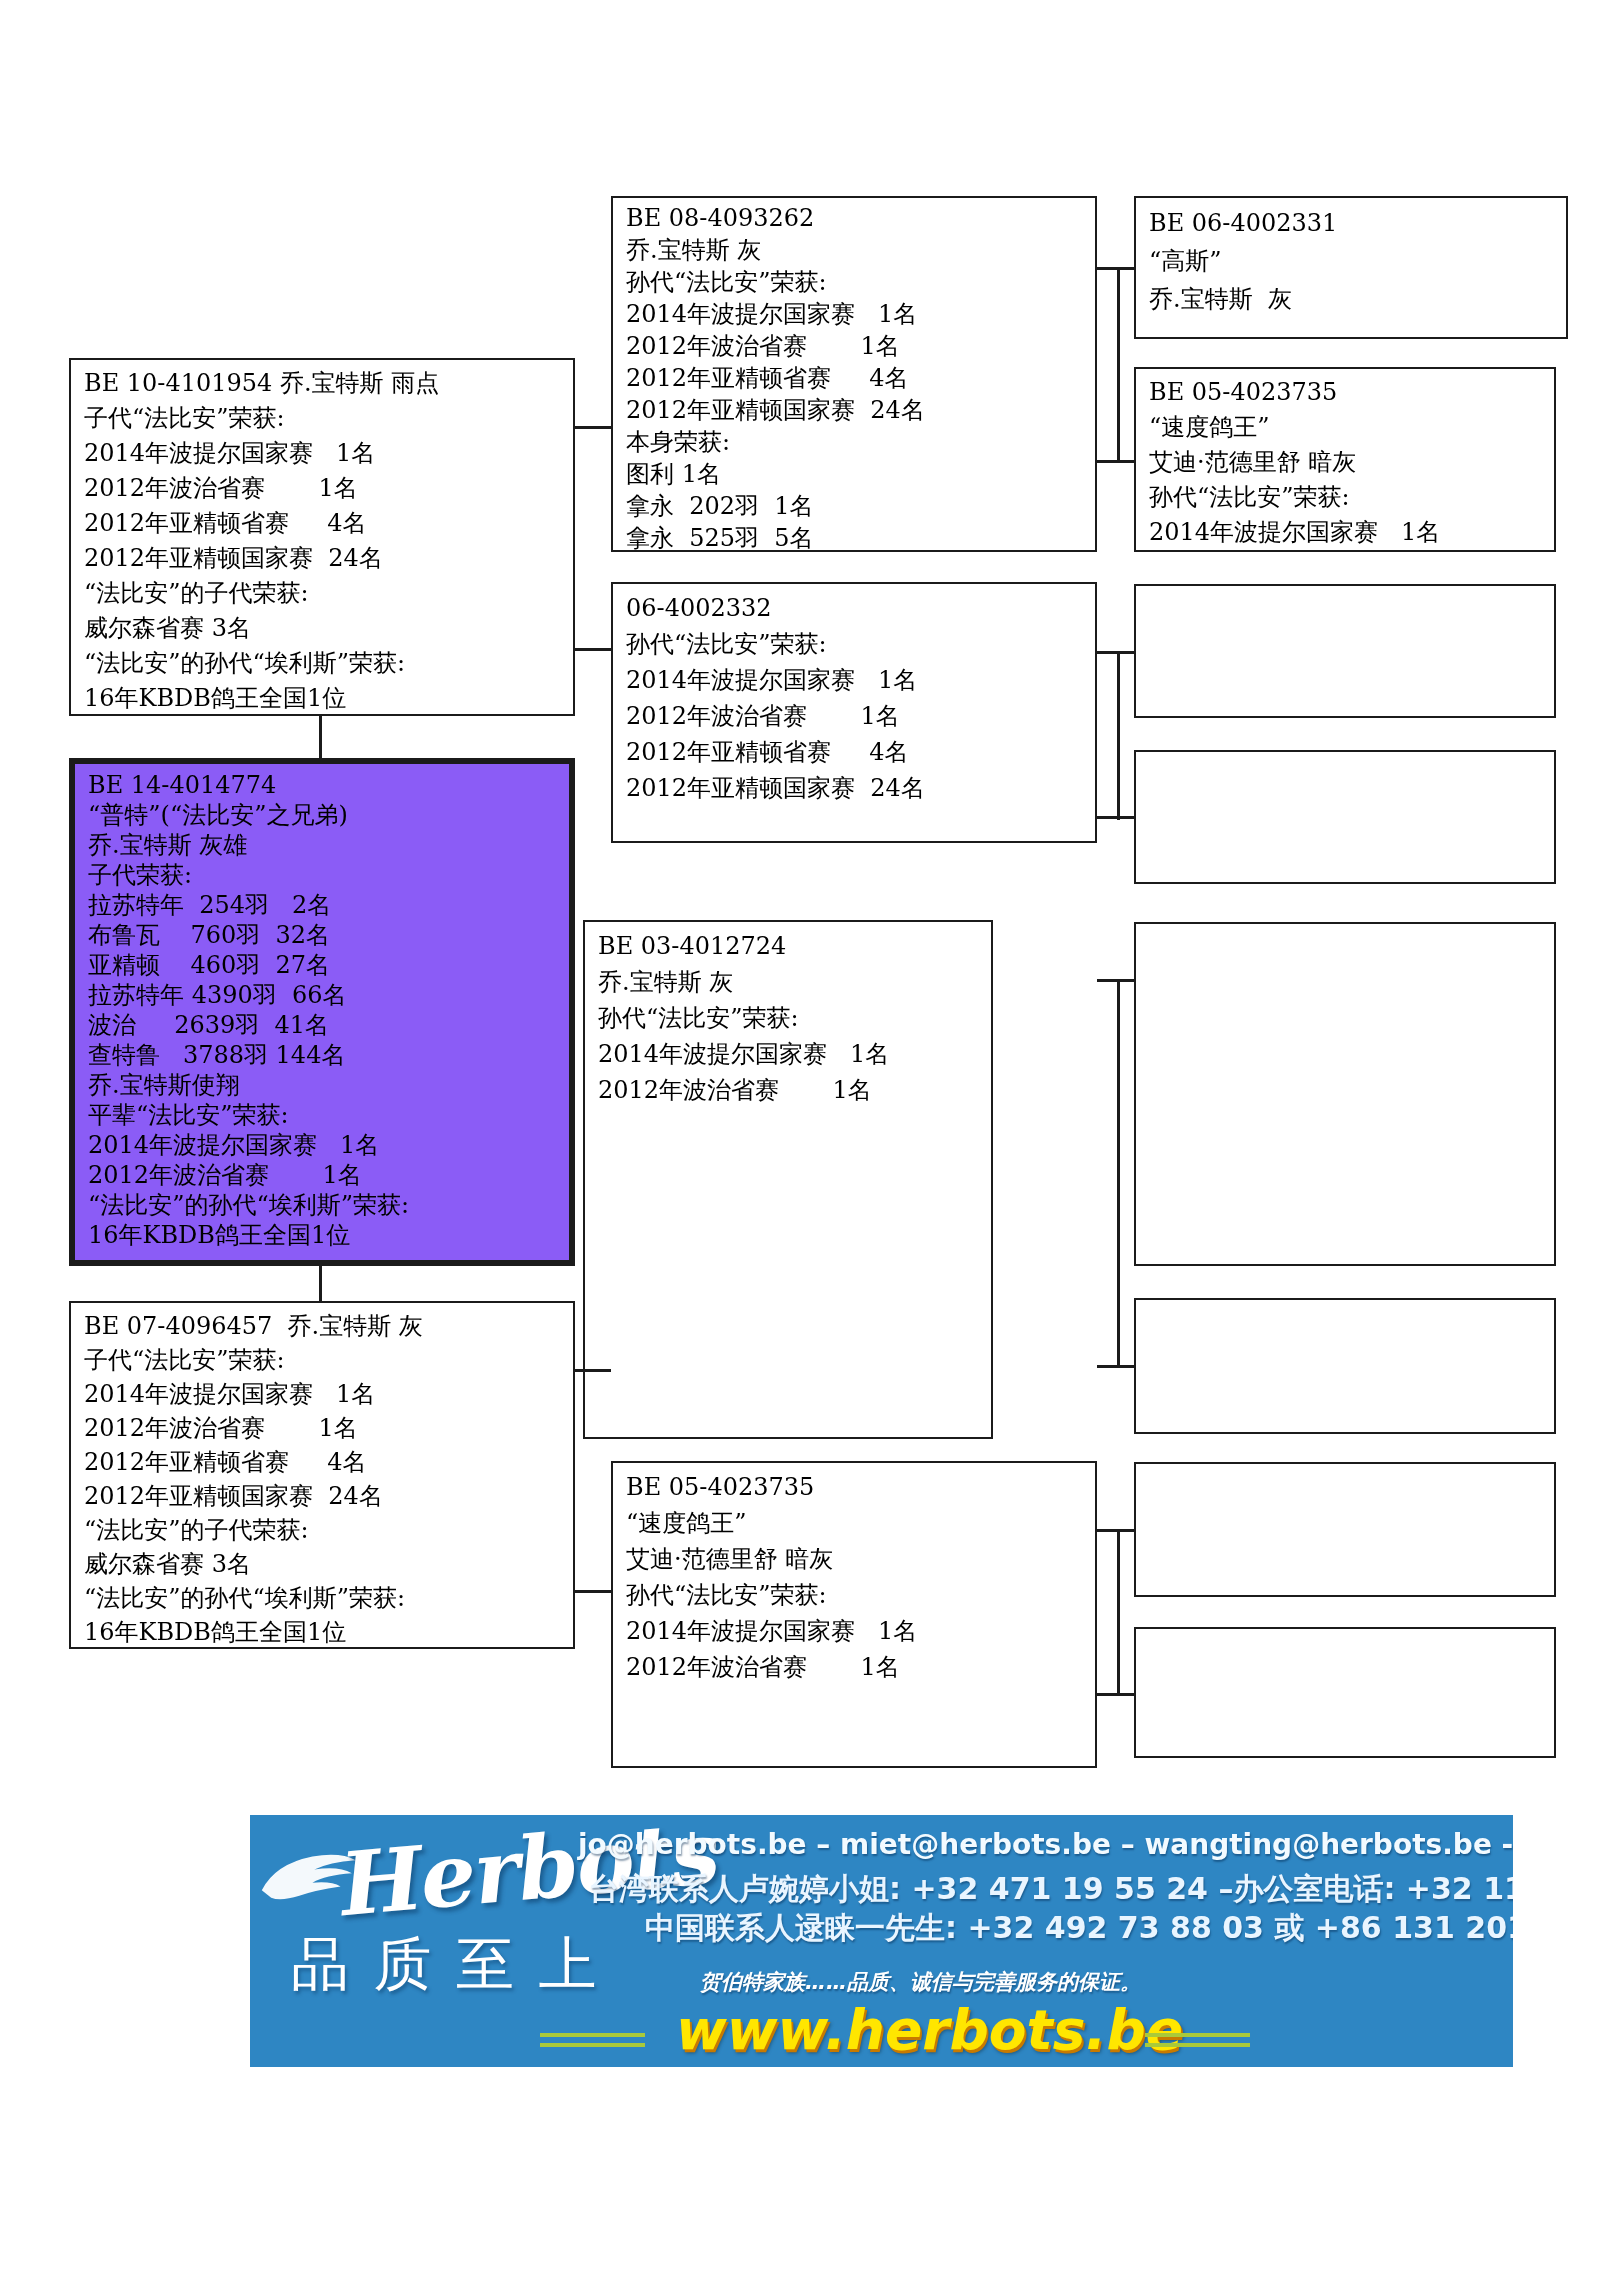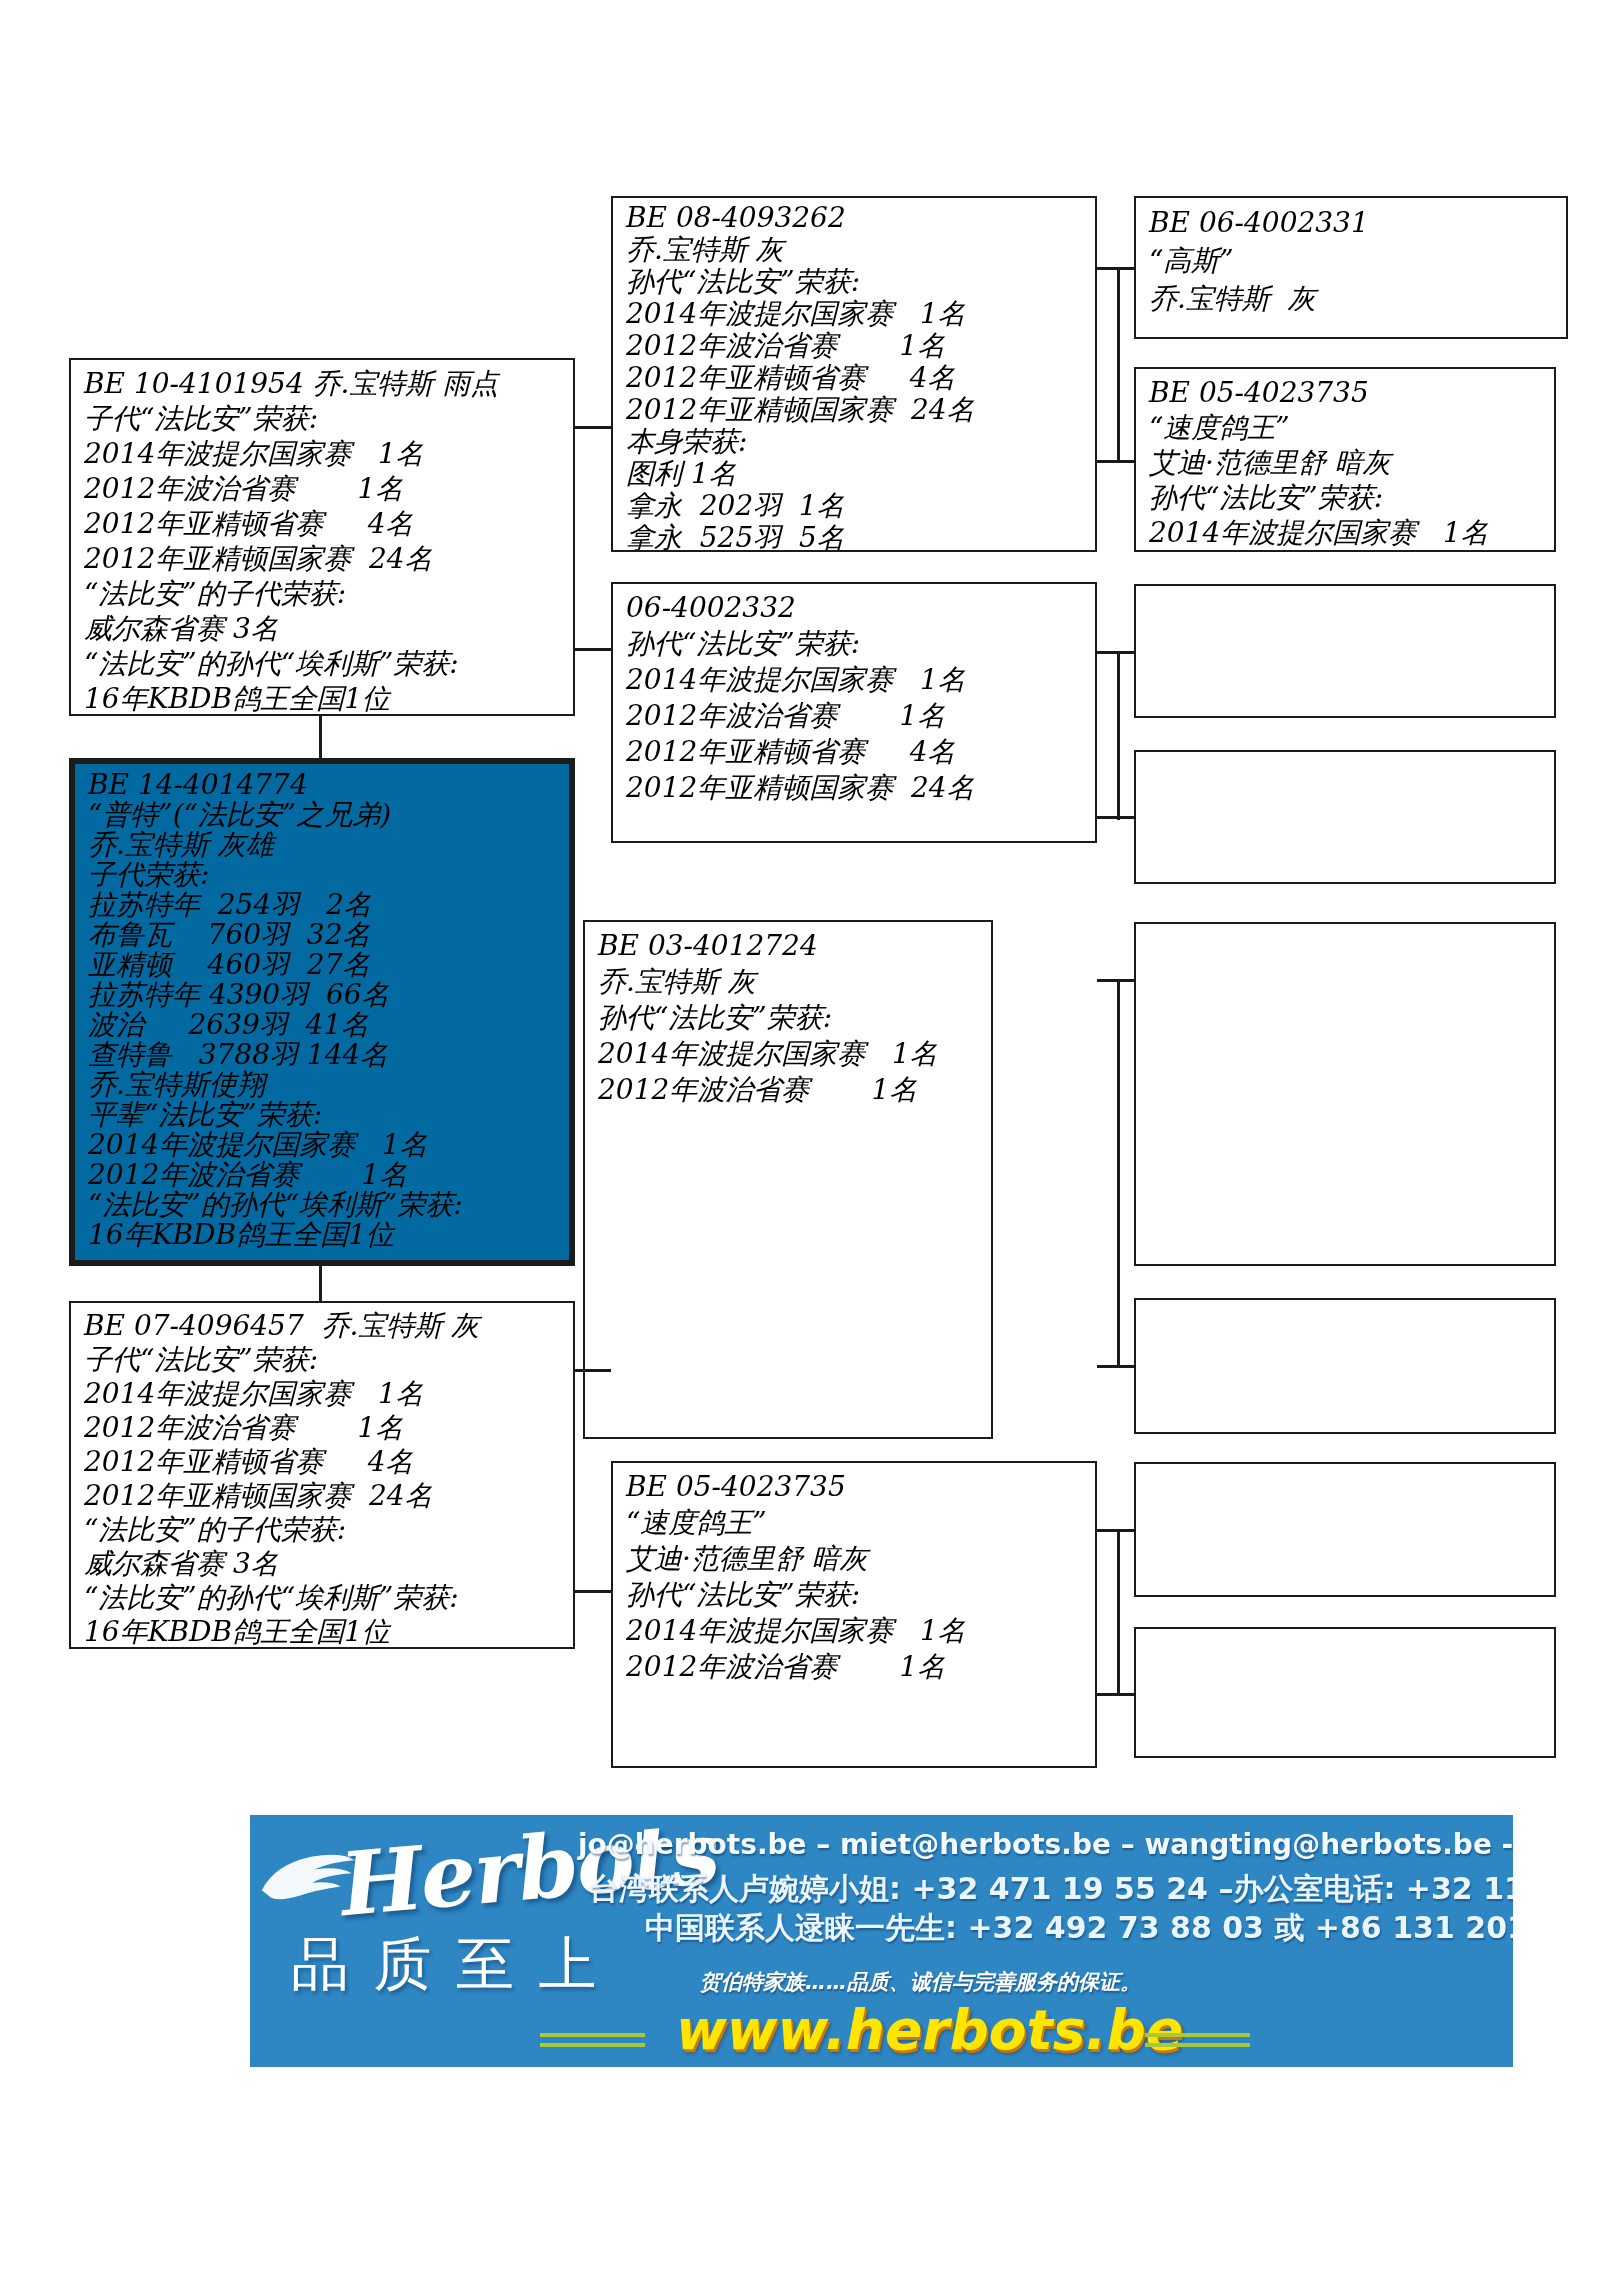--- a/index.html
+++ b/index.html
@@ -5,24 +5,24 @@
   html,body{margin:0;padding:0;background:#ffffff;}
   .page{
     position:relative;width:1620px;height:2290px;background:#ffffff;
     font-family:"DejaVu Serif","Liberation Serif",serif;color:#000;
     overflow:hidden;
   }
   
   .pbox{
     position:absolute;box-sizing:border-box;background:#ffffff;
     border:2.8px solid #1b1b1b;padding:5.6px 11.3px 0 13px;
-    font-size:28px;white-space:pre;overflow:hidden;font-style:italic;
+    font-size:24px;white-space:pre;overflow:hidden;
   }
   .pbox .box-line{line-height:var(--lh,36px);}
-  .pbox.main{background:#0369a1;border-width:6.6px;}
+  .pbox.main{background:#8b5cf6;border-width:6.6px;}
   .pbox.empty{background:#ffffff;}
   
   .conn{position:absolute;background:#1b1b1b;}
   
   .banner{
     position:absolute;left:250px;top:1815px;width:1263px;height:252px;
     background:#2e86c3;overflow:hidden;
     font-family:"DejaVu Sans","Liberation Sans",sans-serif;
   }
   .logo-script{

